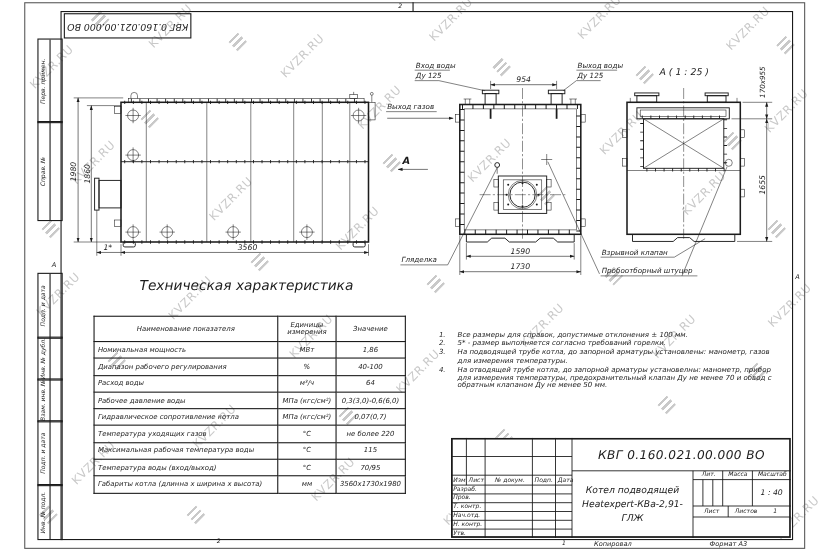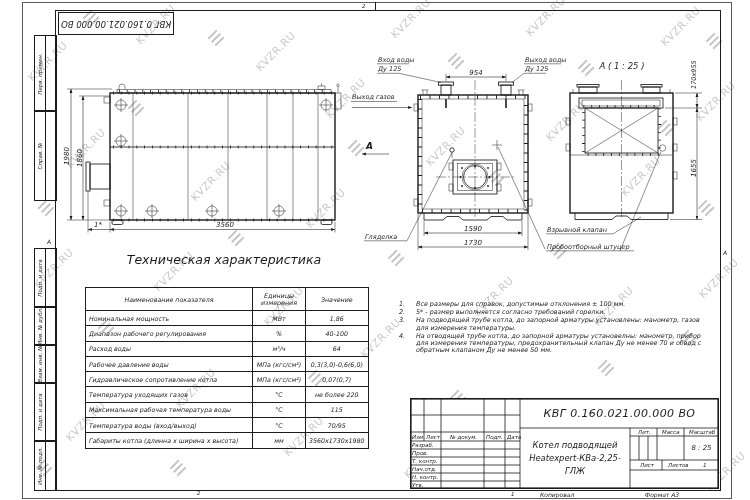--- a/index.html
+++ b/index.html
@@ -501,27 +501,27 @@
     <span class="tbt" style="left:2px;top:44px;">Разраб.</span>
     <span class="tbt" style="left:2px;top:52px;">Пров.</span>
     <span class="tbt" style="left:2px;top:60px;">Т. контр.</span>
     <span class="tbt" style="left:2px;top:68px;">Нач.отд.</span>
     <span class="tbt" style="left:2px;top:76px;">Н. контр.</span>
     <span class="tbt" style="left:2px;top:84px;">Утв.</span>
 
     <div class="docnum">КВГ 0.160.021.00.000 ВО</div>
     <div class="pname">
       <span>Котел подводящей</span>
-      <span>Heatexpert-КВа-2,25-ГЛЖ</span>
+      <span>Heatexpert-КВа-2,91-ГЛЖ</span>
     </div>
 
     <span class="tbt" style="left:228px;top:31px;">Лит.</span>
     <span class="tbt" style="left:252px;top:31px;">Масса</span>
     <span class="tbt" style="left:279px;top:31px;">Масштаб</span>
-    <div class="scale">8 : 25</div>
+    <div class="scale">1 : 40</div>
     <span class="tbt" style="left:230px;top:64px;">Лист</span>
     <span class="tbt" style="left:258px;top:64px;">Листов</span>
     <span class="tbt" style="left:293px;top:64px;">1</span>
 
   </div>
 
   <span class="footer-t" style="left:540px;top:490.5px;">Копировал</span>
   <span class="footer-t" style="left:645px;top:490.5px;">Формат А3</span>
 
 </div>

